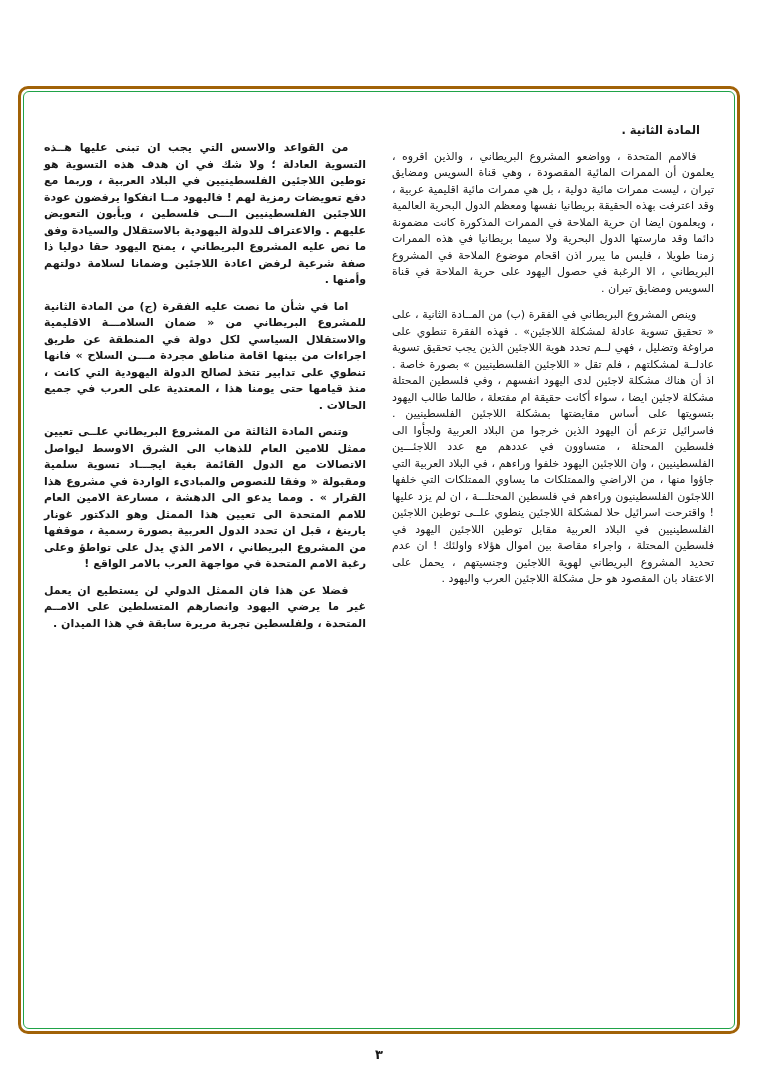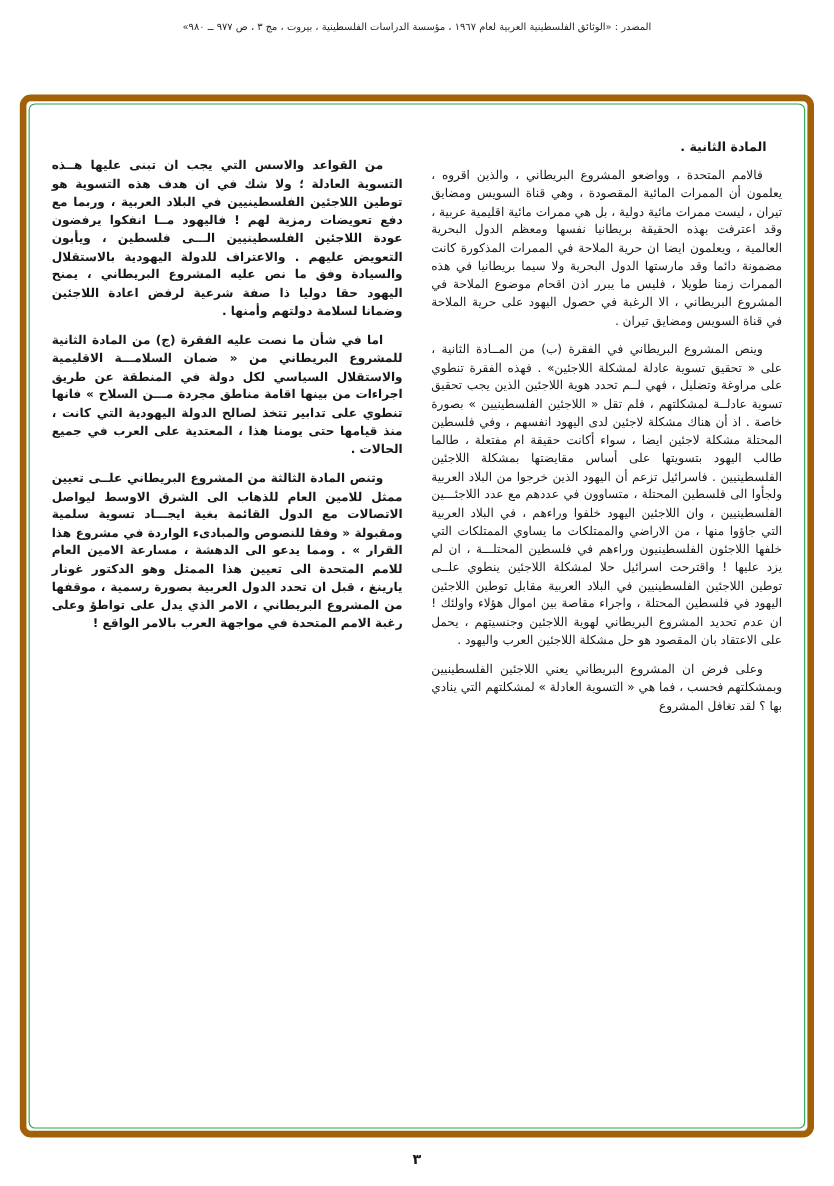--- a/index.html
+++ b/index.html
@@ -25,21 +25,21 @@
     font-size: 9px;
     margin-top: 7px;
     color: #222222;
   }
   .frame-outer {
     position: absolute;
     left: 18px;
     right: 18px;
     top: 86px;
     height: 948px;
-    border: 6px solid #a16207;
+    border: 3px solid #a16207;
     border-radius: 10px;
     box-sizing: border-box;
     padding: 2px;
     background: #ffffff;
   }
   .frame-inner {
     width: 100%;
     height: 100%;
     border: 1px solid #1fa348;
     border-radius: 6px;
@@ -73,37 +73,36 @@
     text-align: center;
     font-size: 13px;
     font-weight: bold;
     color: #181818;
   }
 </style>
 </head>
 <body>
 
 <div class="header">
-  <div class="source">المصدر : «الوثائق الفلسطينية العربية لعام ١٩٦٧ ، مؤسسة الدراسات الفلسطينية ، بيروت ، مج ٣ ، ص ٩٧٧ ــ ٩٨٠»</div>
 </div>
 
 <div class="frame-outer">
   <div class="frame-inner">
     <div class="columns">
 
       <div class="col col-right">
         <div class="heading">المادة الثانية .</div>
         <p>فالامم المتحدة ، وواضعو المشروع البريطاني ، والذين اقروه ، يعلمون أن الممرات المائية المقصودة ، وهي قناة السويس ومضايق تيران ، ليست ممرات مائية دولية ، بل هي ممرات مائية اقليمية عربية ، وقد اعترفت بهذه الحقيقة بريطانيا نفسها ومعظم الدول البحرية العالمية ، ويعلمون ايضا ان حرية الملاحة في الممرات المذكورة كانت مضمونة دائما وقد مارستها الدول البحرية ولا سيما بريطانيا في هذه الممرات زمنا طويلا ، فليس ما يبرر اذن اقحام موضوع الملاحة في المشروع البريطاني ، الا الرغبة في حصول اليهود على حرية الملاحة في قناة السويس ومضايق تيران .</p>
         <p>وينص المشروع البريطاني في الفقرة (ب) من المــادة الثانية ، على « تحقيق تسوية عادلة لمشكلة اللاجئين» . فهذه الفقرة تنطوي على مراوغة وتضليل ، فهي لــم تحدد هوية اللاجئين الذين يجب تحقيق تسوية عادلــة لمشكلتهم ، فلم تقل « اللاجئين الفلسطينيين » بصورة خاصة . اذ أن هناك مشكلة لاجئين لدى اليهود انفسهم ، وفي فلسطين المحتلة مشكلة لاجئين ايضا ، سواء أكانت حقيقة ام مفتعلة ، طالما طالب اليهود بتسويتها على أساس مقايضتها بمشكلة اللاجئين الفلسطينيين . فاسرائيل تزعم أن اليهود الذين خرجوا من البلاد العربية ولجأوا الى فلسطين المحتلة ، متساوون في عددهم مع عدد اللاجئـــين الفلسطينيين ، وان اللاجئين اليهود خلفوا وراءهم ، في البلاد العربية التي جاؤوا منها ، من الاراضي والممتلكات ما يساوي الممتلكات التي خلفها اللاجئون الفلسطينيون وراءهم في فلسطين المحتلـــة ، ان لم يزد عليها ! واقترحت اسرائيل حلا لمشكلة اللاجئين ينطوي علــى توطين اللاجئين الفلسطينيين في البلاد العربية مقابل توطين اللاجئين اليهود في فلسطين المحتلة ، واجراء مقاصة بين اموال هؤلاء واولئك ! ان عدم تحديد المشروع البريطاني لهوية اللاجئين وجنسيتهم ، يحمل على الاعتقاد بان المقصود هو حل مشكلة اللاجئين العرب واليهود .</p>
-        <p>وعلى فرض ان المشروع البريطاني يعني اللاجئين الفلسطينيين وبمشكلتهم فحسب ، فما هي « التسوية العادلة » لمشكلتهم التي ينادي بها ؟ لقد تغافل المشروع</p>
       </div>
 
       <div class="col col-left">
         <p>من القواعد والاسس التي يجب ان تبنى عليها هــذه التسوية العادلة ؛ ولا شك في ان هدف هذه التسوية هو توطين اللاجئين الفلسطينيين في البلاد العربية ، وربما مع دفع تعويضات رمزية لهم ! فاليهود مــا انفكوا يرفضون عودة اللاجئين الفلسطينيين الـــى فلسطين ، ويأبون التعويض عليهم . والاعتراف للدولة اليهودية بالاستقلال والسيادة وفق ما نص عليه المشروع البريطاني ، يمنح اليهود حقا دوليا ذا صفة شرعية لرفض اعادة اللاجئين وضمانا لسلامة دولتهم وأمنها .</p>
         <p>اما في شأن ما نصت عليه الفقرة (ج) من المادة الثانية للمشروع البريطاني من « ضمان السلامـــة الاقليمية والاستقلال السياسي لكل دولة في المنطقة عن طريق اجراءات من بينها اقامة مناطق مجردة مـــن السلاح » فانها تنطوي على تدابير تتخذ لصالح الدولة اليهودية التي كانت ، منذ قيامها حتى يومنا هذا ، المعتدية على العرب في جميع الحالات .</p>
         <p>وتنص المادة الثالثة من المشروع البريطاني علــى تعيين ممثل للامين العام للذهاب الى الشرق الاوسط ليواصل الاتصالات مع الدول القائمة بغية ايجـــاد تسوية سلمية ومقبولة « وفقا للنصوص والمبادىء الواردة في مشروع هذا القرار » . ومما يدعو الى الدهشة ، مسارعة الامين العام للامم المتحدة الى تعيين هذا الممثل وهو الدكتور غونار يارينغ ، قبل ان تحدد الدول العربية بصورة رسمية ، موقفها من المشروع البريطاني ، الامر الذي يدل على تواطؤ وعلى رغبة الامم المتحدة في مواجهة العرب بالامر الواقع !</p>
+        <p>فضلا عن هذا فان الممثل الدولي لن يستطيع ان يعمل غير ما يرضي اليهود وانصارهم المتسلطين على الامــم المتحدة ، ولفلسطين تجربة مريرة سابقة في هذا الميدان .</p>
       </div>
 
     </div>
   </div>
 </div>
 
 <div class="page-number">٣</div>
 
 </body></html>

